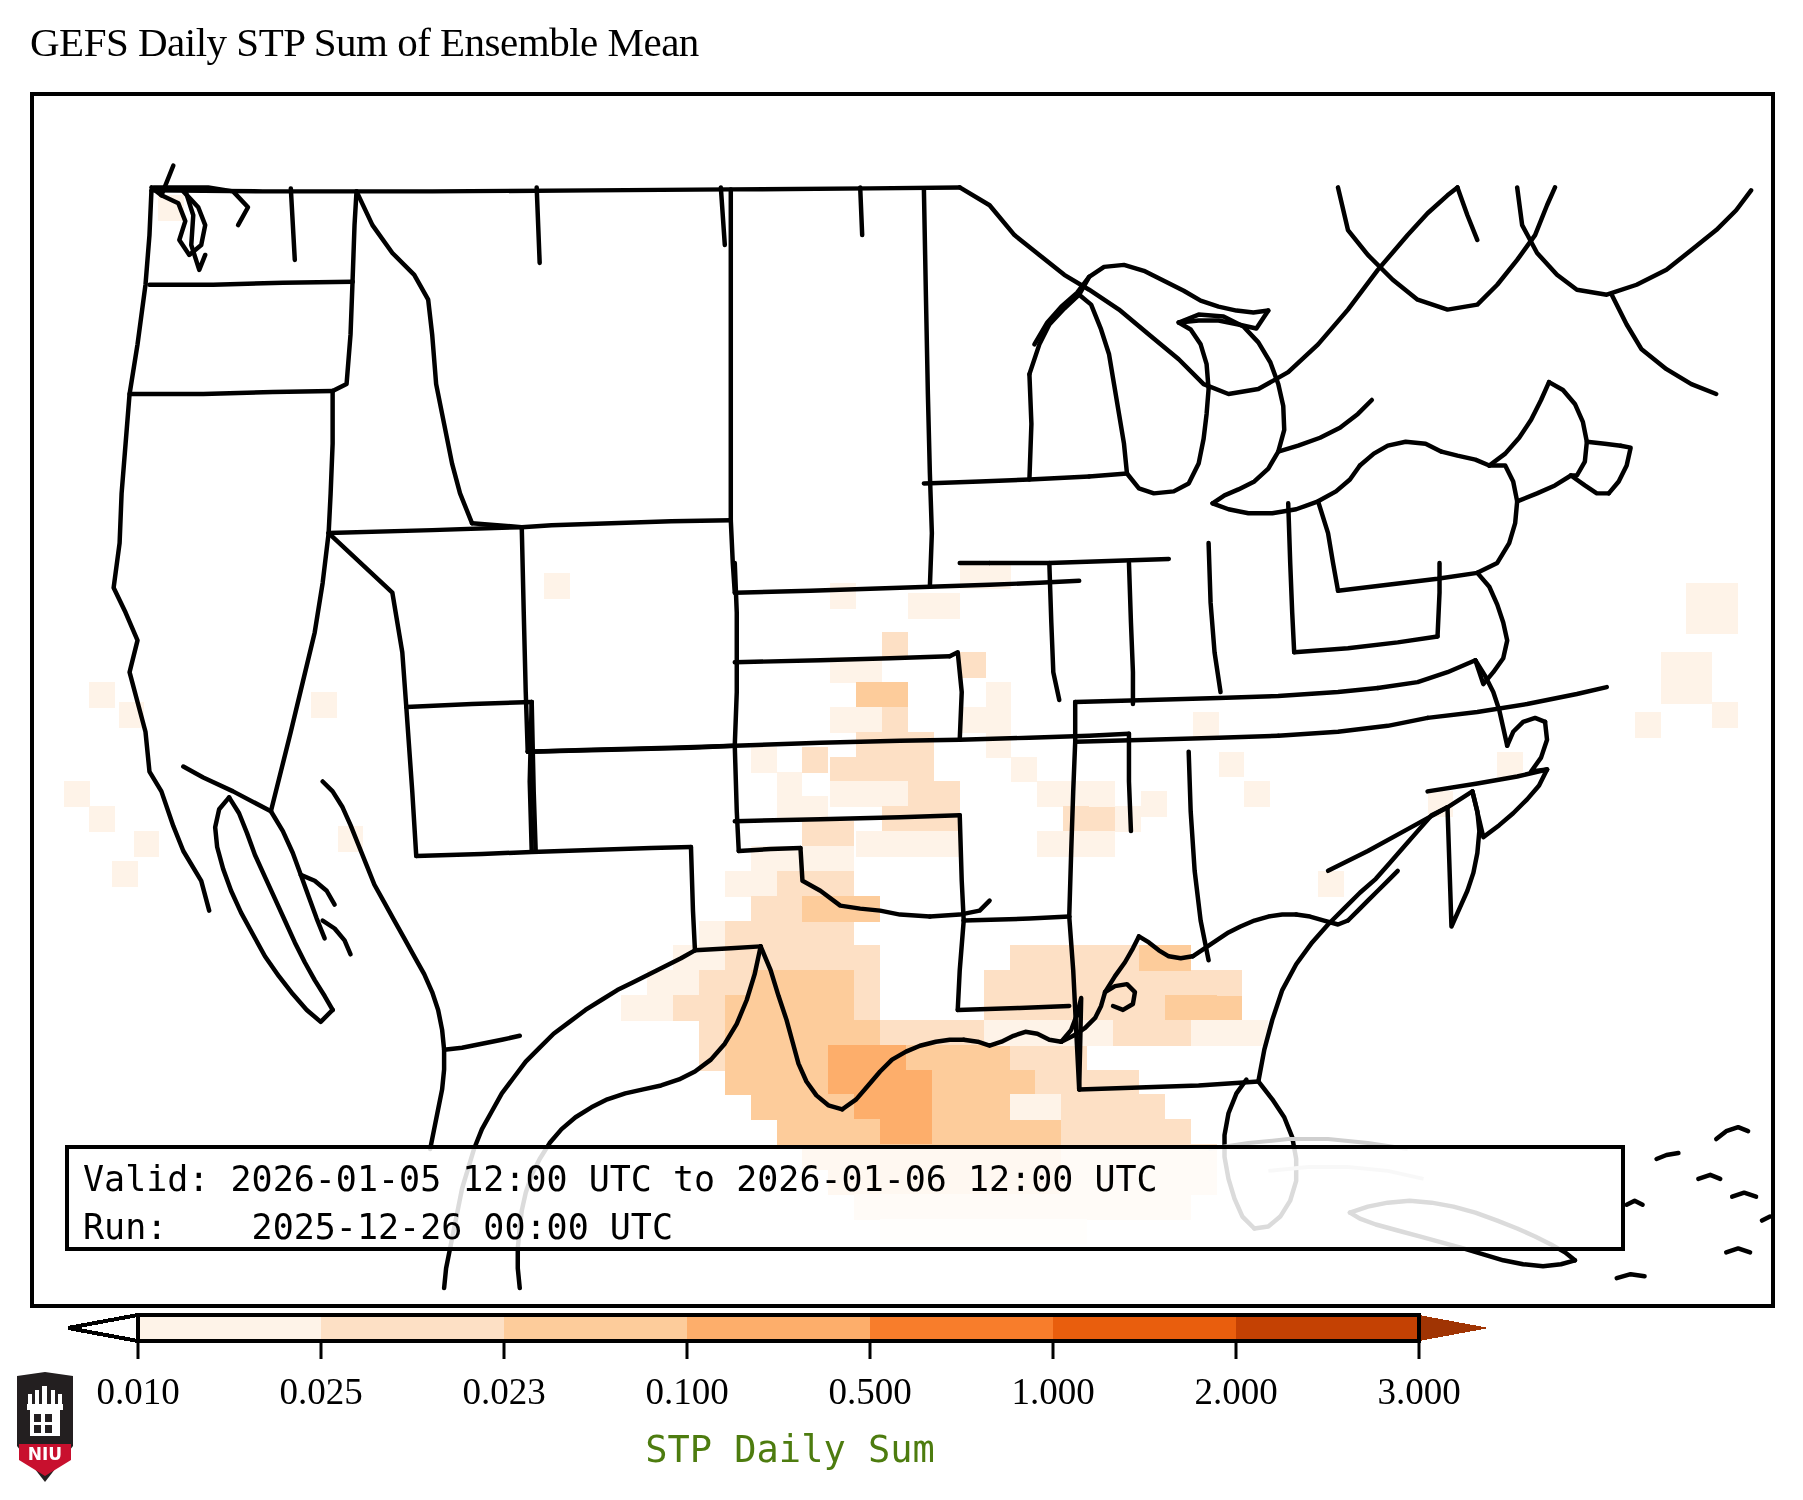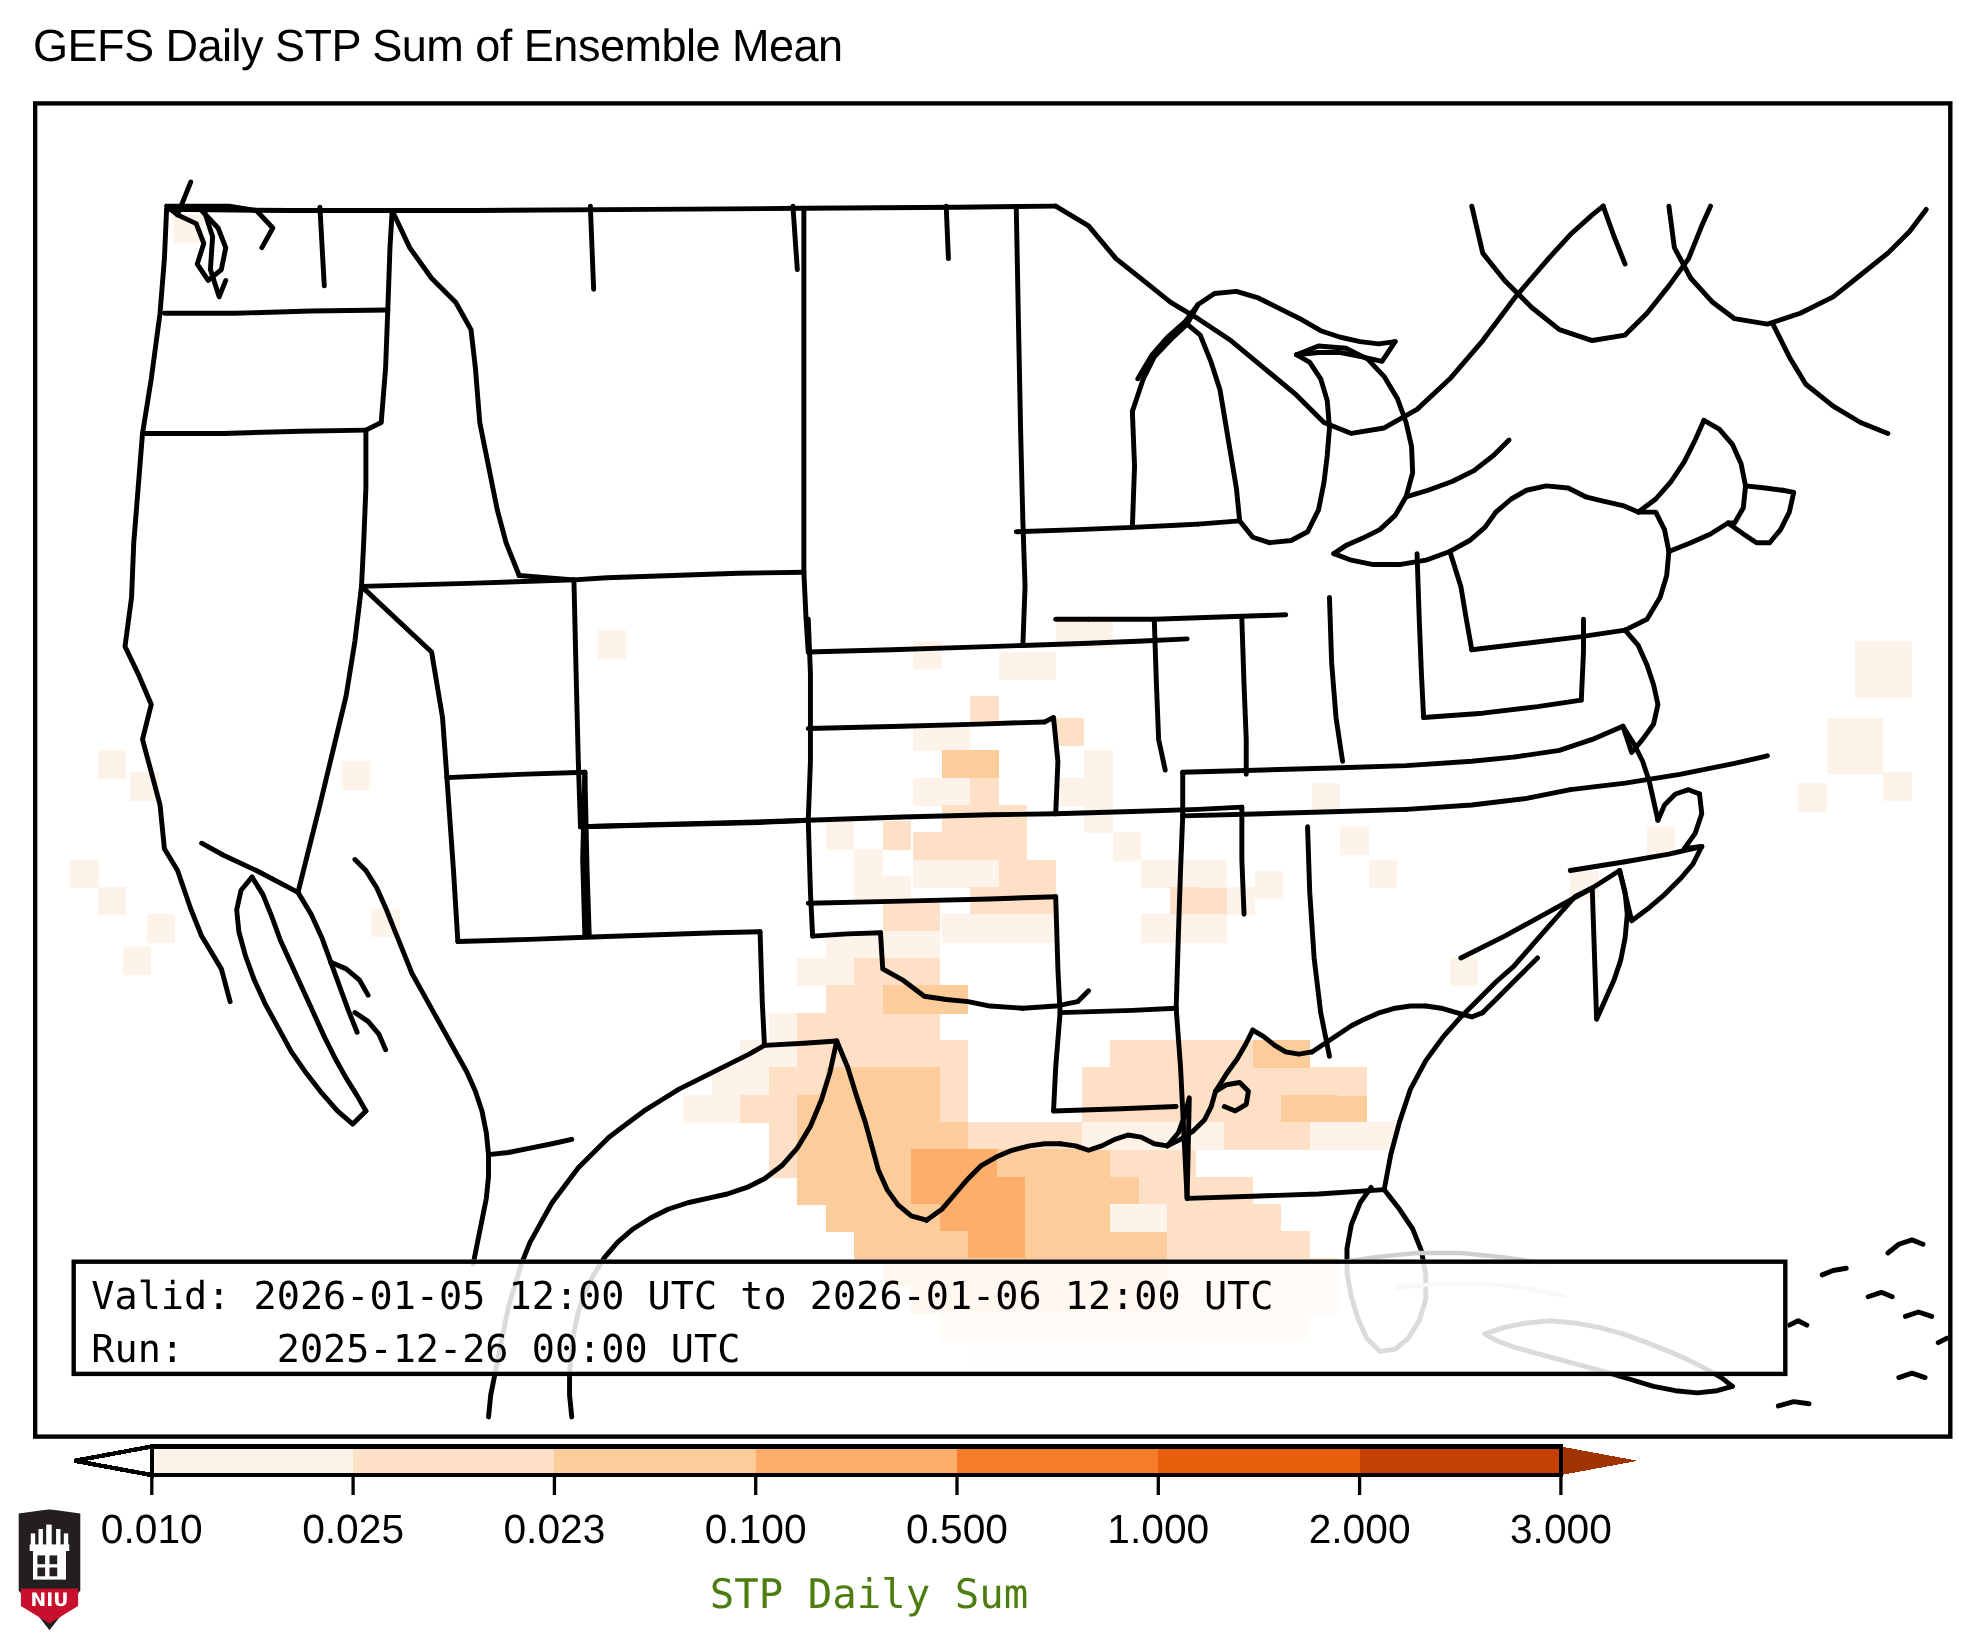--- a/index.html
+++ b/index.html
@@ -17,21 +17,21 @@
 
   
   #plot-title {
     position: absolute;
     left: 30px;
     top: 18px;
     font-size: 41px;
     letter-spacing: -0.5px;
     color: #000000;
     white-space: nowrap;
-    font-family: Liberation Sans, sans-serif;
+    font-family: Liberation Serif, serif;
   }
 
   
   #map-frame {
     position: absolute;
     left: 30px;
     top: 92px;
     width: 1745px;
     height: 1216px;
     border: 4px solid #000000;
@@ -80,21 +80,21 @@
   #colorbar-svg { display: block; }
 
   
   .cb-tick-label {
     position: absolute;
     top: 1370px;
     font-size: 37px;
     color: #000000;
     transform: translateX(-50%);
     white-space: nowrap;
-    font-family: Liberation Sans, sans-serif;
+    font-family: Liberation Serif, serif;
     z-index: 6;
   }
 
   #cb-axis-label {
     position: absolute;
     left: 790px;
     top: 1428px;
     font-size: 37px;
     color: #4d7c0f;
     white-space: nowrap;

